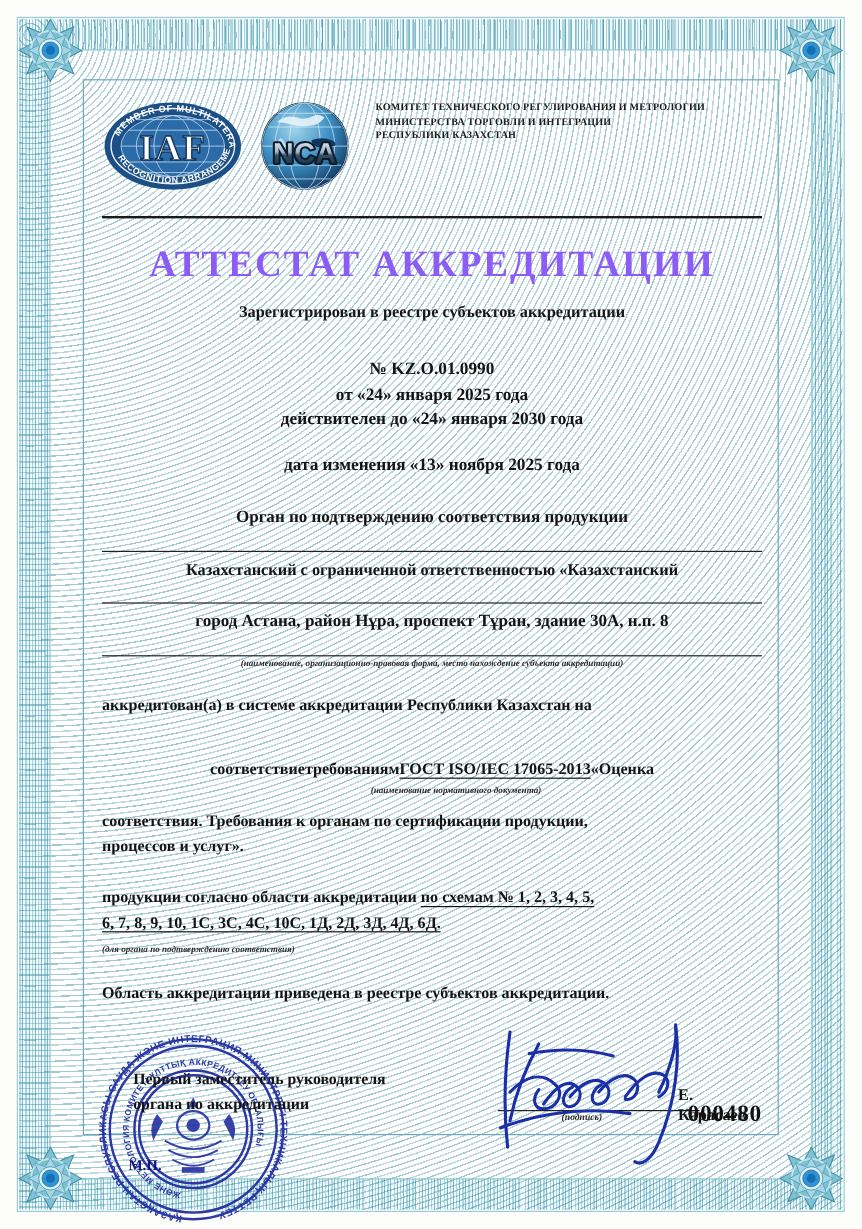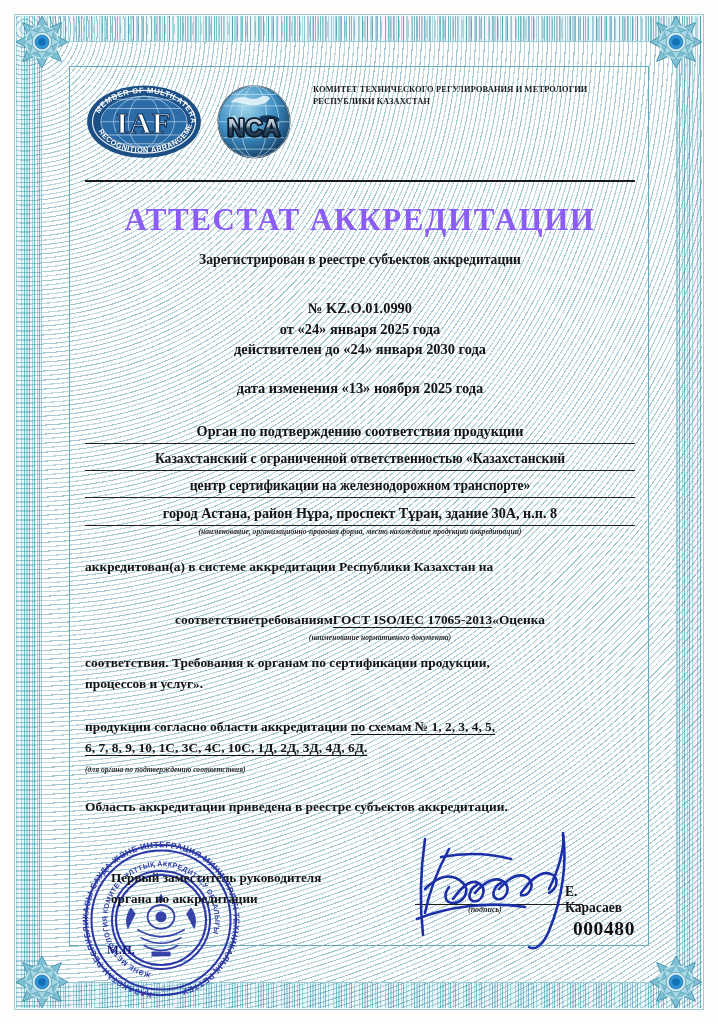--- a/index.html
+++ b/index.html
@@ -194,21 +194,21 @@
   
   .org-block {
     margin-top: 26px;
   }
   .org-line {
     text-align: center;
     font-family: "Liberation Serif", serif;
     font-weight: bold;
     font-size: 14.2px;
     color: #141414;
-    padding-bottom: 3px;
+    padding-bottom: 19px;
     border-bottom: 1.1px solid #222;
     margin-bottom: 7px;
     white-space: nowrap;
   }
   .org-line.l2, .org-line.l3 { font-size: 13.6px; }
   .org-line.l4 { margin-bottom: 1px; }
   .caption {
     text-align: center;
     font-family: "Liberation Serif", serif;
     font-style: italic;
@@ -462,43 +462,43 @@
         <path d="M96 70 q18 -6 34 0 q8 3 6 9 q-14 6 -28 3 q-10 -2 -12 -12 z" fill="#12355c"></path>
         <g font-family="Liberation Sans, sans-serif" font-size="48" font-weight="bold" text-anchor="middle" letter-spacing="1">
           <text x="85" y="108" fill="#0a1b2c" stroke="#0a1b2c" stroke-width="7" stroke-linejoin="round">NCA</text>
           <text x="85" y="108" fill="url(#ncaG)">NCA</text>
         </g>
       </svg>
 
       <div class="header-text">
         <div class="org-lines">
           <div>КОМИТЕТ ТЕХНИЧЕСКОГО РЕГУЛИРОВАНИЯ И МЕТРОЛОГИИ</div>
+          <div>МИНИСТЕРСТВА ТОРГОВЛИ И ИНТЕГРАЦИИ</div>
           <div>РЕСПУБЛИКИ КАЗАХСТАН</div>
         </div>
       </div>
     </div>
 
     <div class="header-rule"></div>
 
     <div class="cert-title">АТТЕСТАТ АККРЕДИТАЦИИ</div>
     <div class="cert-subtitle">Зарегистрирован в реестре субъектов аккредитации</div>
 
     <div class="num-block">
       <div>№ KZ.O.01.0990</div>
       <div>от «24» января 2025 года</div>
       <div>действителен до «24» января 2030 года</div>
     </div>
     <div class="change-date">дата изменения «13» ноября 2025 года</div>
 
     <div class="org-block">
       <div class="org-line l1">Орган по подтверждению соответствия продукции</div>
       <div class="org-line l2">Казахстанский с ограниченной ответственностью «Казахстанский</div>
-      <div class="org-line l3">центр сертификации на железнодорожном транспорте»</div>
       <div class="org-line l4">город Астана, район Нұра, проспект Тұран, здание 30А, н.п. 8</div>
-      <div class="caption">(наименование, организационно-правовая форма, место нахождение продукции аккредитации)</div>
+      <div class="caption">(наименование, организационно-правовая форма, место нахождение субъекта аккредитации)</div>
     </div>
 
     <div class="para">
       <div class="justify-row">
         <span>аккредитован(а) в системе аккредитации Республики Казахстан на</span>
       </div>
       <div class="justify-row" style="align-items:baseline;justify-content:center;">
         <span>соответствие</span>
         <span>требованиям</span>
         <span class="doc-ref">ГОСТ ISO/IEC  17065-2013</span>

